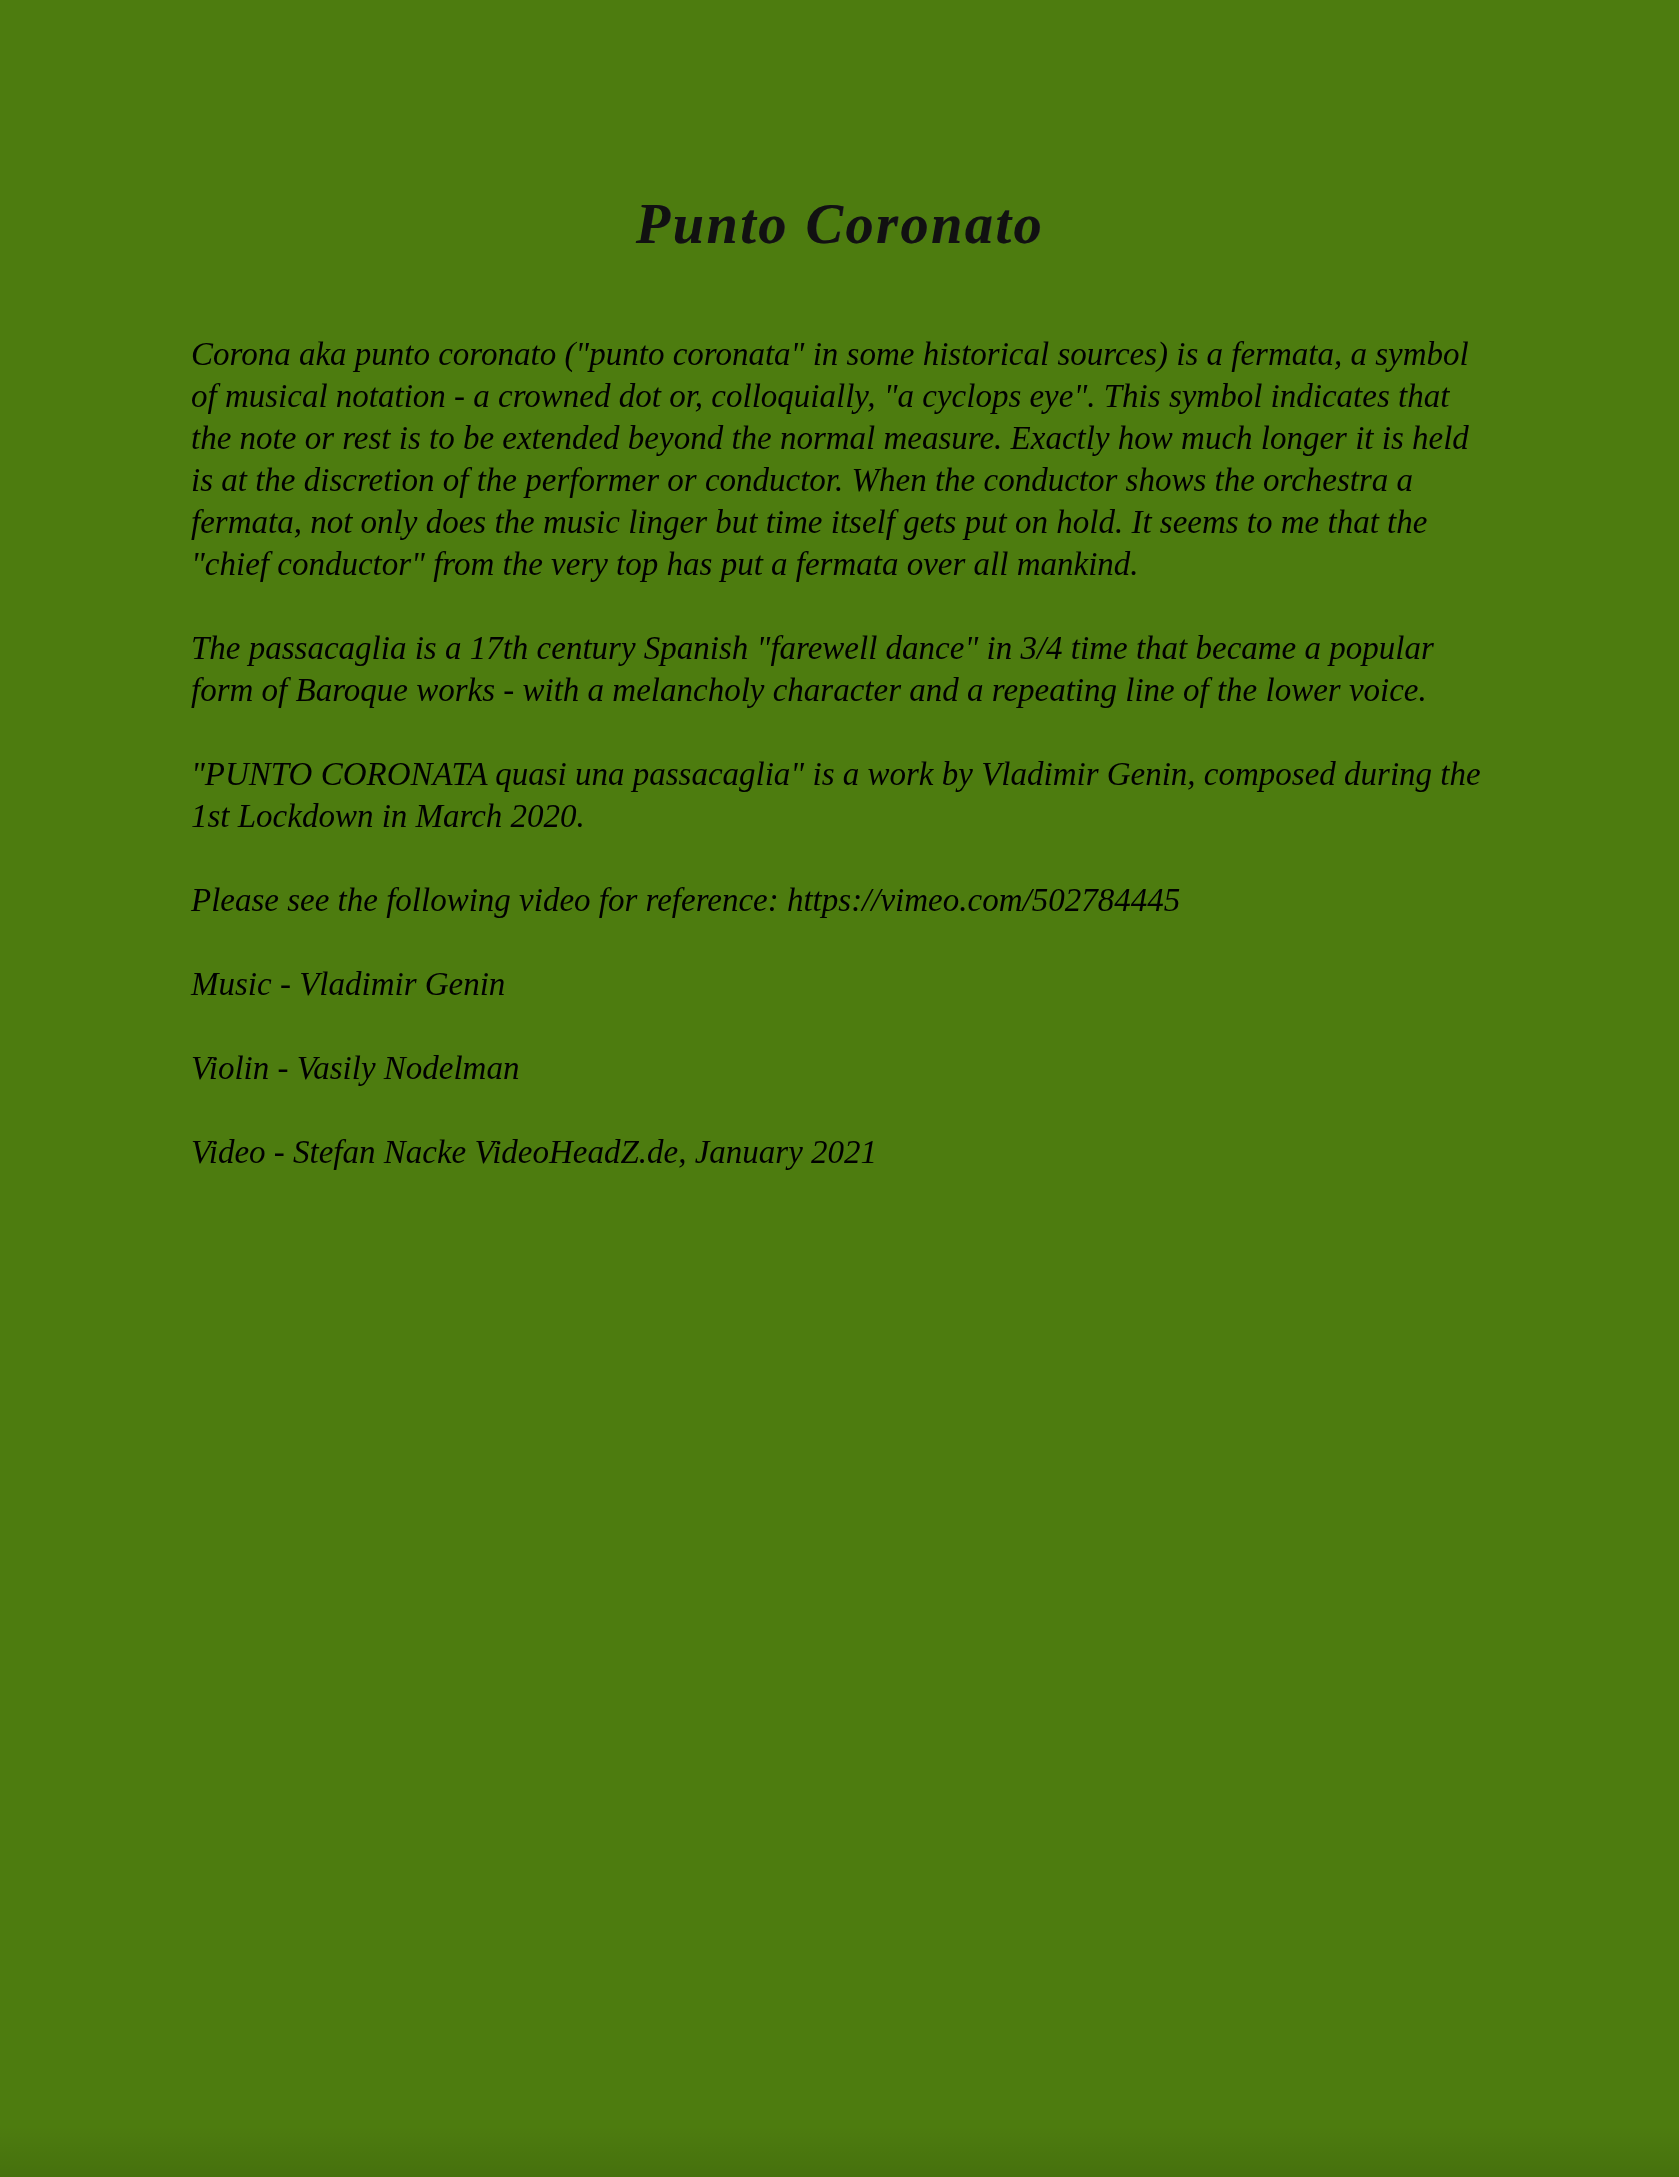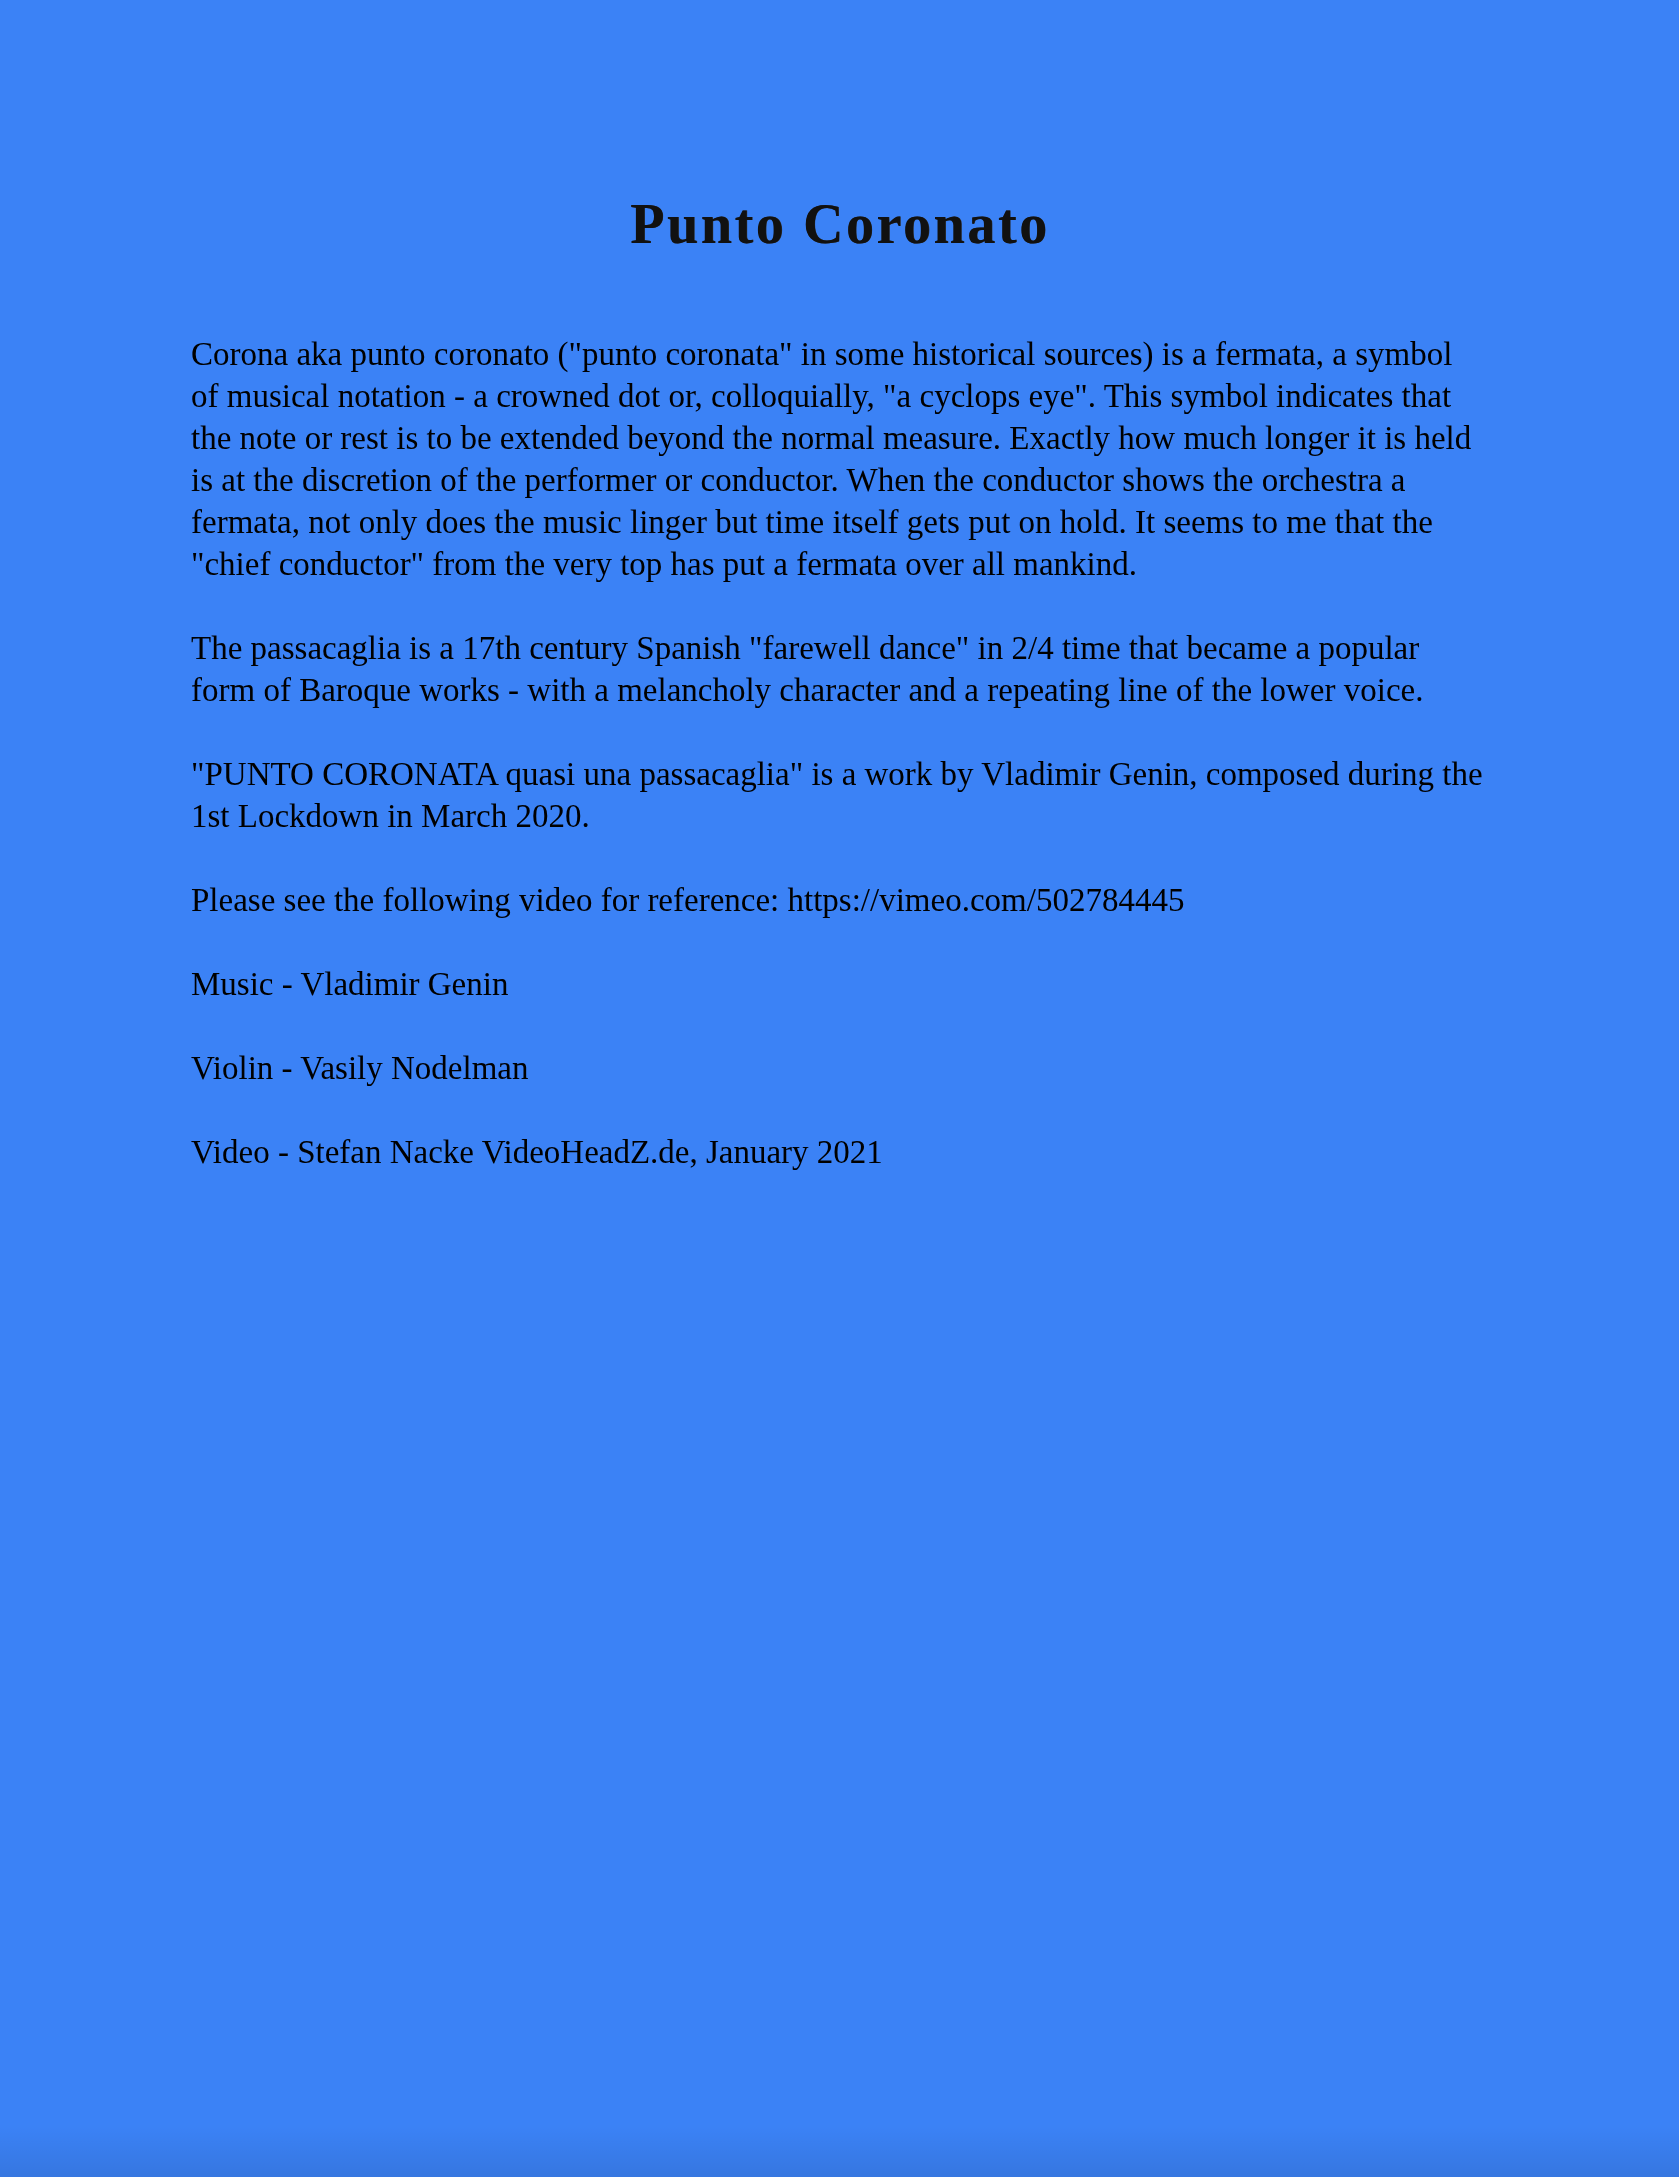--- a/index.html
+++ b/index.html
@@ -10,21 +10,22 @@
   body {
     width: 1680px;
     height: 2177px;
     position: relative;
     overflow: hidden;
   }
   .page {
     position: relative;
     width: 1680px;
     height: 2177px;
-    background: #3b82f6;
+    background: #4d7c0f;
+    font-style: italic;
   }
   .doc-title {
     margin: 0;
     padding-top: 192px;
     text-align: center;
     font-family: cursive;
     font-size: 56px;
     line-height: 65px;
     font-weight: 700;
     letter-spacing: 2.6px;
@@ -67,21 +68,21 @@
 <body>
 
 <div class="page">
 
   <h1 class="doc-title">Punto Coronato</h1>
 
   <div class="content">
 
     <p>Corona aka punto coronato ("punto coronata" in some historical sources) is a fermata, a symbol of musical notation - a crowned dot or, colloquially, "a cyclops eye". This symbol indicates that the note or rest is to be extended beyond the normal measure. Exactly how much longer it is held is at the discretion of the performer or conductor. When the conductor shows the orchestra a fermata, not only does the music linger but time itself gets put on hold. It seems to me that the "chief conductor" from the very top has put a fermata over all mankind.</p>
 
-    <p>The passacaglia is a 17th century Spanish "farewell dance" in 2/4 time that became a popular form of Baroque works - with a melancholy character and a repeating line of the lower voice.</p>
+    <p>The passacaglia is a 17th century Spanish "farewell dance" in 3/4 time that became a popular form of Baroque works - with a melancholy character and a repeating line of the lower voice.</p>
 
     <p>"PUNTO CORONATA quasi una passacaglia" is a work by Vladimir Genin, composed during the 1st Lockdown in March 2020.</p>
 
     <p><span>Please see the following video for reference: </span><span class="vimeo-url">https://vimeo.com/502784445</span></p>
 
     <div class="credits">
       <p class="credit-line">Music - Vladimir Genin</p>
       <p class="credit-line">Violin - Vasily Nodelman</p>
       <p class="credit-line">Video - Stefan Nacke VideoHeadZ.de, January 2021</p>
     </div>

